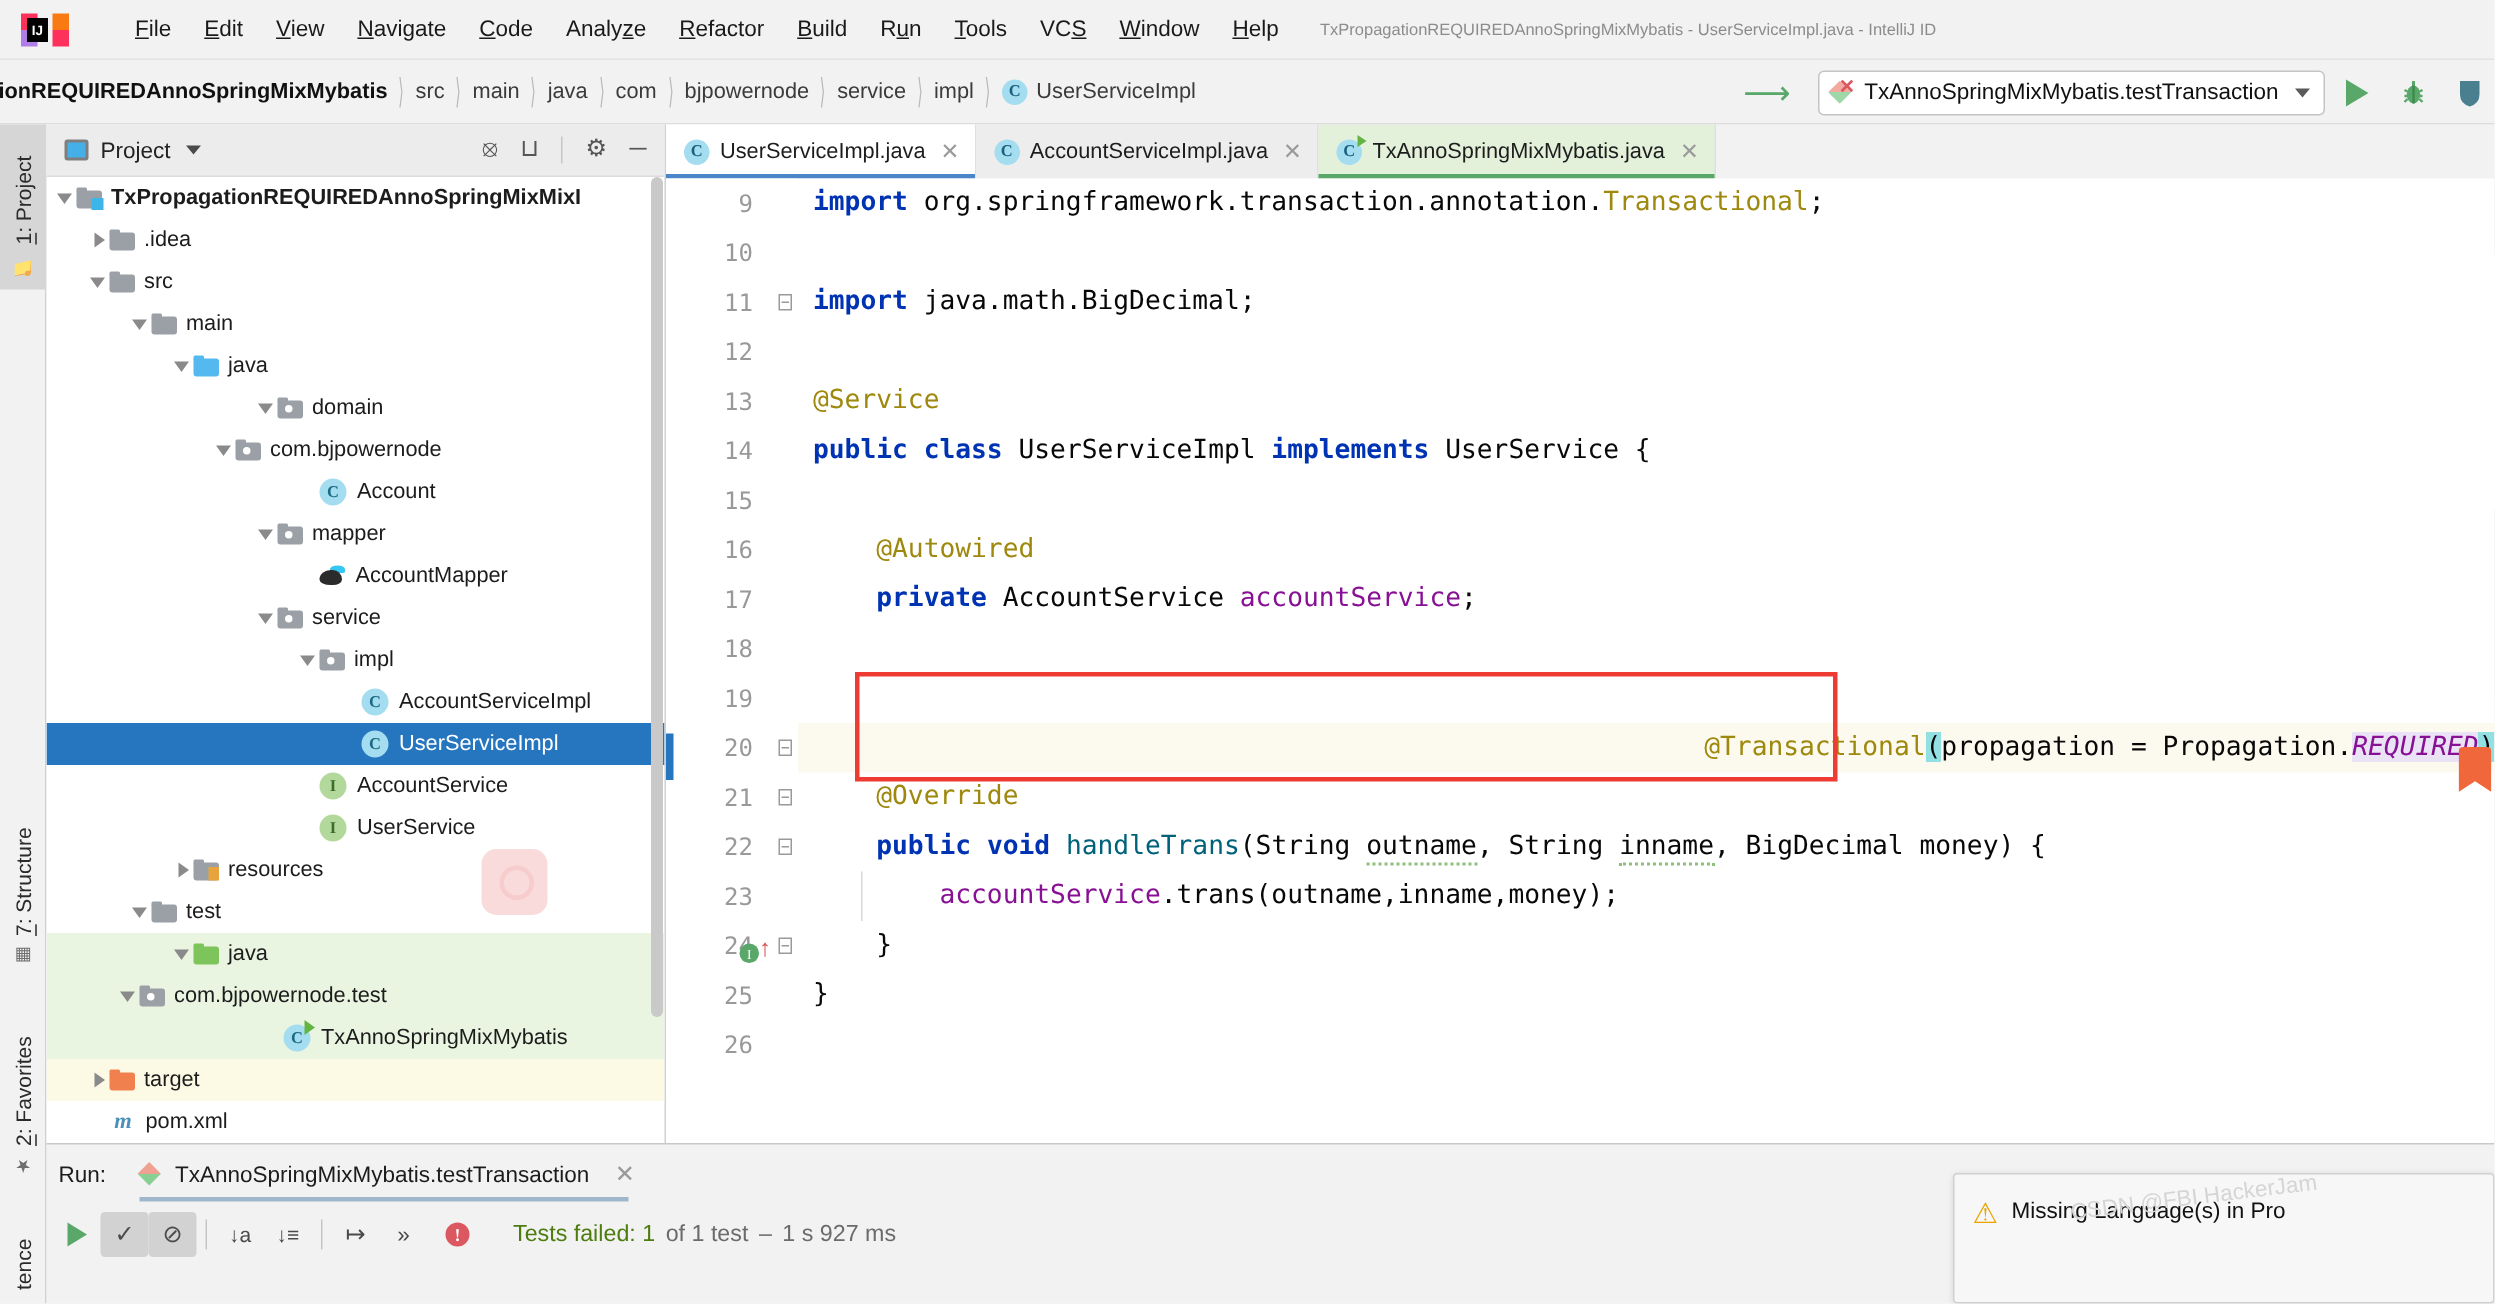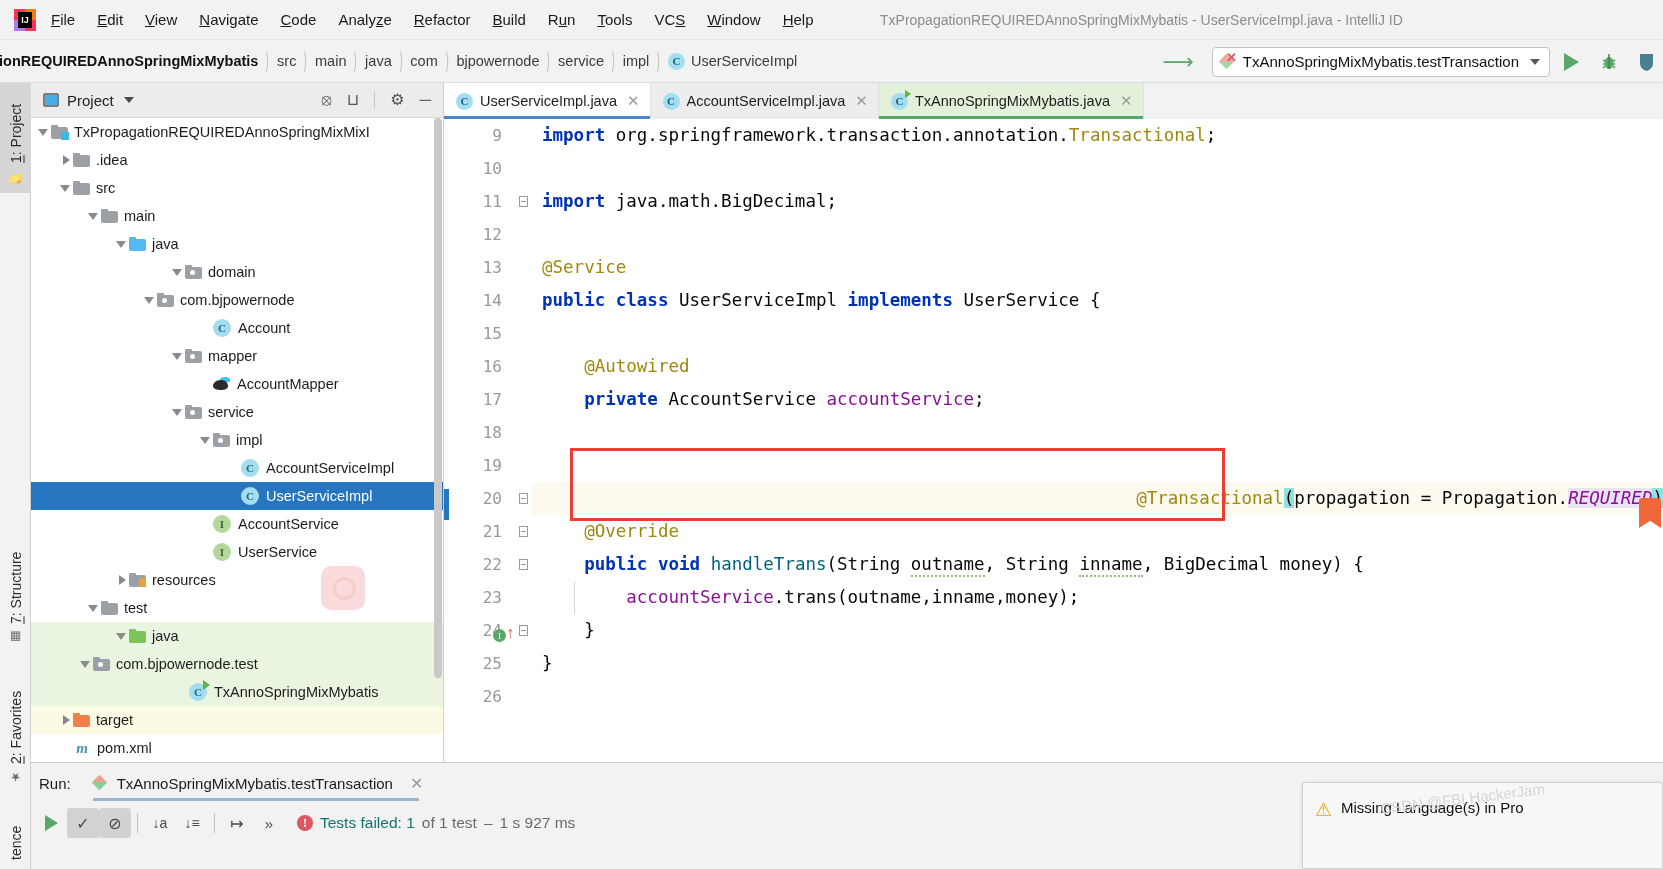--- a/index.html
+++ b/index.html
@@ -13,42 +13,42 @@
   #app { position: relative; width: 1663px; height: 869px; }
 
   
   .titlebar {
     position: absolute; left: 0; top: 0; width: 1663px; height: 40px;
     background: #f2f2f2;
     display: flex; align-items: center;
     border-bottom: 1px solid #e3e3e3;
   }
   .idea-logo {
-    width: 22px; height: 22px; margin-left: 14px; margin-right: 4px;
+    width: 32px; height: 22px; margin-left: 14px; margin-right: 33px;
     position: relative; flex: none;
   }
   .idea-logo .q1 { position:absolute; left:0; top:0; width:11px; height:11px; background:#fe315d; }
   .idea-logo .q2 { position:absolute; right:0; top:0; width:11px; height:11px; background:#f97a12; }
   .idea-logo .q3 { position:absolute; left:0; bottom:0; width:11px; height:11px; background:#b07ce8; }
   .idea-logo .q4 { position:absolute; right:0; bottom:0; width:11px; height:11px; background:#fe315d; }
   .idea-logo .inner {
     position:absolute; left:4px; top:3px; width:14px; height:16px; background:#000;
     display:flex; align-items:center; justify-content:center;
     color:#fff; font-size:9px; font-weight:bold; font-family:"Liberation Sans",sans-serif;
   }
   .menubar { display: flex; align-items: center; gap: 0px; }
   .menu-item {
     font-size: 15px; color: #1a1a1a; padding: 4px 11px; cursor: default;
     white-space: nowrap;
   }
   .menu-item u { text-decoration: underline; }
   .win-title {
     position: absolute; left: 880px; top: 0; height: 40px;
     display: flex; align-items: center;
-    font-size: 14px; color: #8c8c8c; white-space: nowrap;
+    font-size: 11px; color: #8c8c8c; white-space: nowrap;
   }
 
   
   .navbar {
     position: absolute; left: 0; top: 40px; width: 1663px; height: 43px;
     background: #f2f2f2; display: flex; align-items: center;
     border-bottom: 1px solid #dcdcdc;
   }
   .crumbs { display: flex; align-items: center; margin-left: -4px; }
   .crumb {
@@ -189,21 +189,21 @@
     position:absolute; left:9px; top:0px; width:10px; height:5px; background:#35c6f4;
     border-radius: 60% 60% 20% 20%;
   }
   .xmlico {
     width: 18px; height: 16px; margin-right: 6px; flex: none;
     color: #4a90b8; font-size: 15px; font-weight: bold; font-style: italic;
     display:flex; align-items:center; justify-content:center;
     font-family: "Liberation Serif", serif;
   }
   .tlabel { font-size: 14.5px; }
-  .tlabel.bold { font-weight: normal; }
+  .tlabel.bold { font-weight: bold; }
   .tree-scroll {
     position: absolute; right: 1px; top: 0px; width: 8px; height: 560px;
     background: #c9c9c9; border-radius: 4px;
   }
   .watermark-red {
     position: absolute; left: 290px; top: 448px; width: 44px; height: 44px;
     background: #f9cfcf; border-radius: 10px; opacity: .75; pointer-events: none;
   }
   .watermark-red::after {
     content:''; position:absolute; left:12px; top:11px; width:17px; height:17px;
@@ -322,21 +322,21 @@
   .run-toolbar { display: flex; align-items: center; gap: 0px; padding-left: 4px; height: 40px; }
   .rt-btn { width: 32px; height: 30px; display: flex; align-items: center; justify-content: center; }
   .rt-btn.pressed { background: #d2d2d2; border-radius: 3px; }
   .rt-div { width: 1px; height: 20px; background: #c4c4c4; margin: 0 6px; }
   .run-status { display: flex; align-items: center; gap: 7px; margin-left: 12px; font-size: 15.5px; }
   .err-dot {
     width: 16px; height: 16px; border-radius: 50%; background: #db5860; color:#fff;
     font-size: 12px; font-weight: bold; display:flex; align-items:center; justify-content:center;
     font-family:"Liberation Serif",serif; flex:none;
   }
-  .st-red { color: #0f766e; }
+  .st-red { color: #4d7c0f; margin-left: 22px; }
   .st-gray { color: #6b6b6b; }
 
   
   .balloon {
     position: absolute; left: 1302px; top: 782px; width: 361px; height: 87px;
     background: #f7f7f7; border: 1px solid #d0d0d0; border-radius: 3px;
     display: flex; align-items: flex-start; padding: 16px 12px; gap: 9px;
     z-index: 20; box-shadow: 0 1px 4px rgba(0,0,0,.12);
   }
   .warn-ico { color: #eda200; font-size: 19px; line-height: 1; flex: none; margin-top: 1px; }

